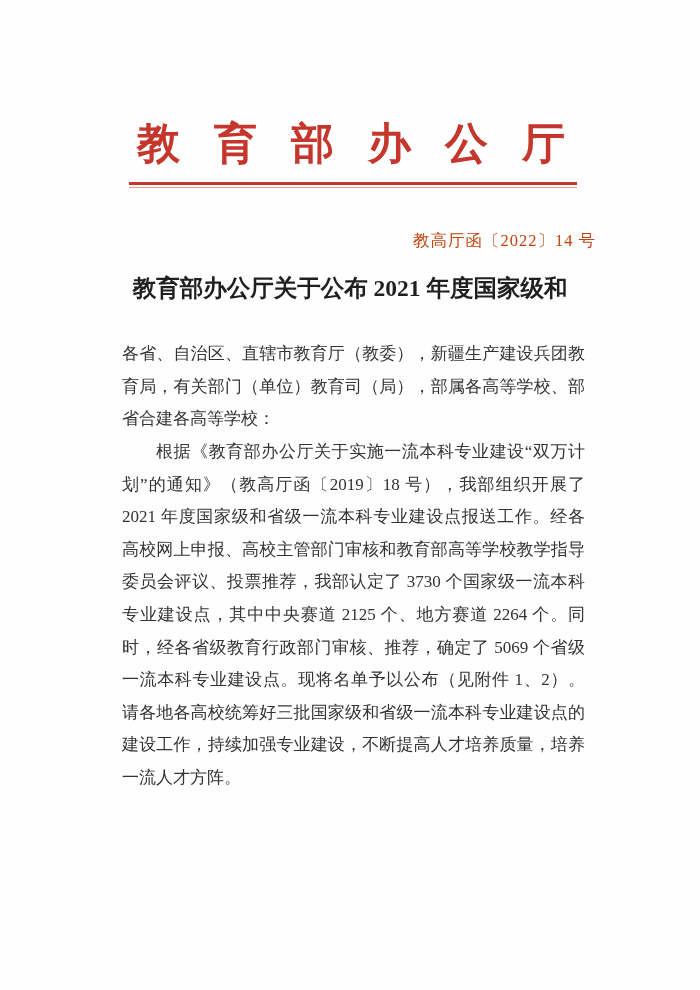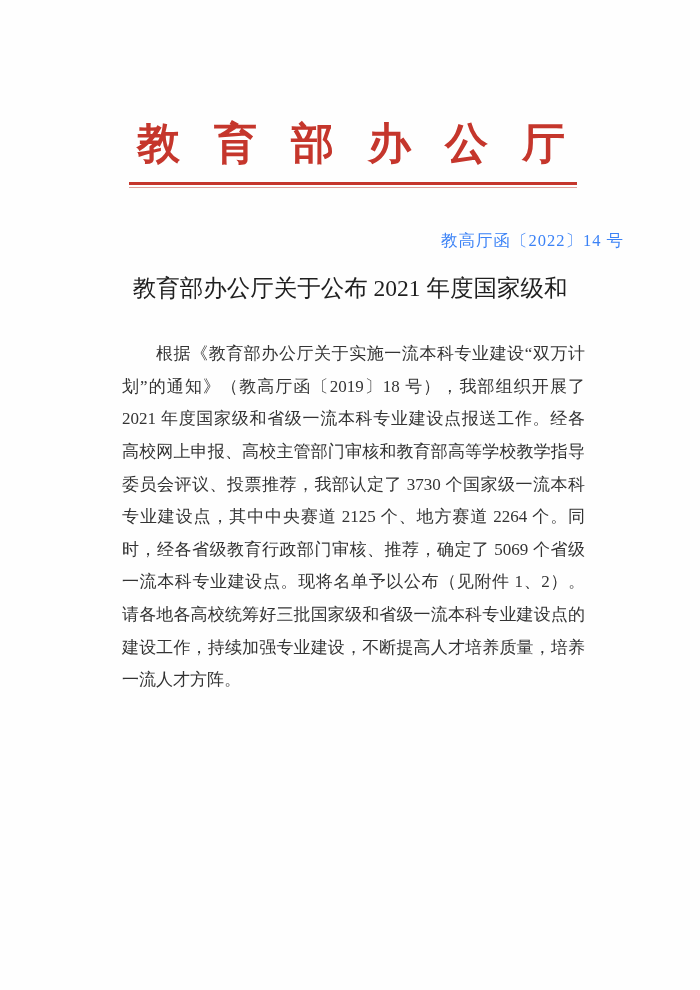--- a/index.html
+++ b/index.html
@@ -32,33 +32,33 @@
     line-height:1.1;
     white-space:nowrap;
   }
   
   .rule{margin:15px 123px 0 129px;}
   .rule-thick{height:3px;background:var(--red);}
   .rule-thin{height:1px;background:var(--red-light);margin-top:2px;}
   
   .doc-number{
     margin-top:42px;
-    padding-right:76px;
+    padding-right:104px;
     text-align:right;
     font-size:16.5px;
-    color:#3b82f6;
+    color:#c2410c;
     letter-spacing:1px;
   }
   
   .title{
     margin:21px 60px 0;
     text-align:center;
     font-size:23.5px;
     line-height:31px;
-    font-weight:normal;
+    font-weight:bold;
     color:var(--title-ink);
   }
   
   .body-block{
     margin:34px 115px 0 122px;
     font-size:17px;
     line-height:32.6px;
     text-align:justify;
     color:var(--ink);
   }
@@ -77,16 +77,17 @@
     <div class="rule-thin"></div>
   </div>
 
   <div class="doc-number">教高厅函〔2022〕14 号</div>
 
   <h1 class="title">
     <span>教育部办公厅关于公布 2021 年度国家级和</span><br>
   </h1>
 
   <div class="body-block">
+    <p>各省、自治区、直辖市教育厅（教委），新疆生产建设兵团教育局，有关部门（单位）教育司（局），部属各高等学校、部省合建各高等学校：</p>
     <p class="para-indent">根据《教育部办公厅关于实施一流本科专业建设“双万计划”的通知》（教高厅函〔2019〕18 号），我部组织开展了 2021 年度国家级和省级一流本科专业建设点报送工作。经各高校网上申报、高校主管部门审核和教育部高等学校教学指导委员会评议、投票推荐，我部认定了 3730 个国家级一流本科专业建设点，其中中央赛道 2125 个、地方赛道 2264 个。同时，经各省级教育行政部门审核、推荐，确定了 5069 个省级一流本科专业建设点。现将名单予以公布（见附件 1、2）。请各地各高校统筹好三批国家级和省级一流本科专业建设点的建设工作，持续加强专业建设，不断提高人才培养质量，培养一流人才方阵。</p>
   </div>
 
 </div>
 
 </body></html>

